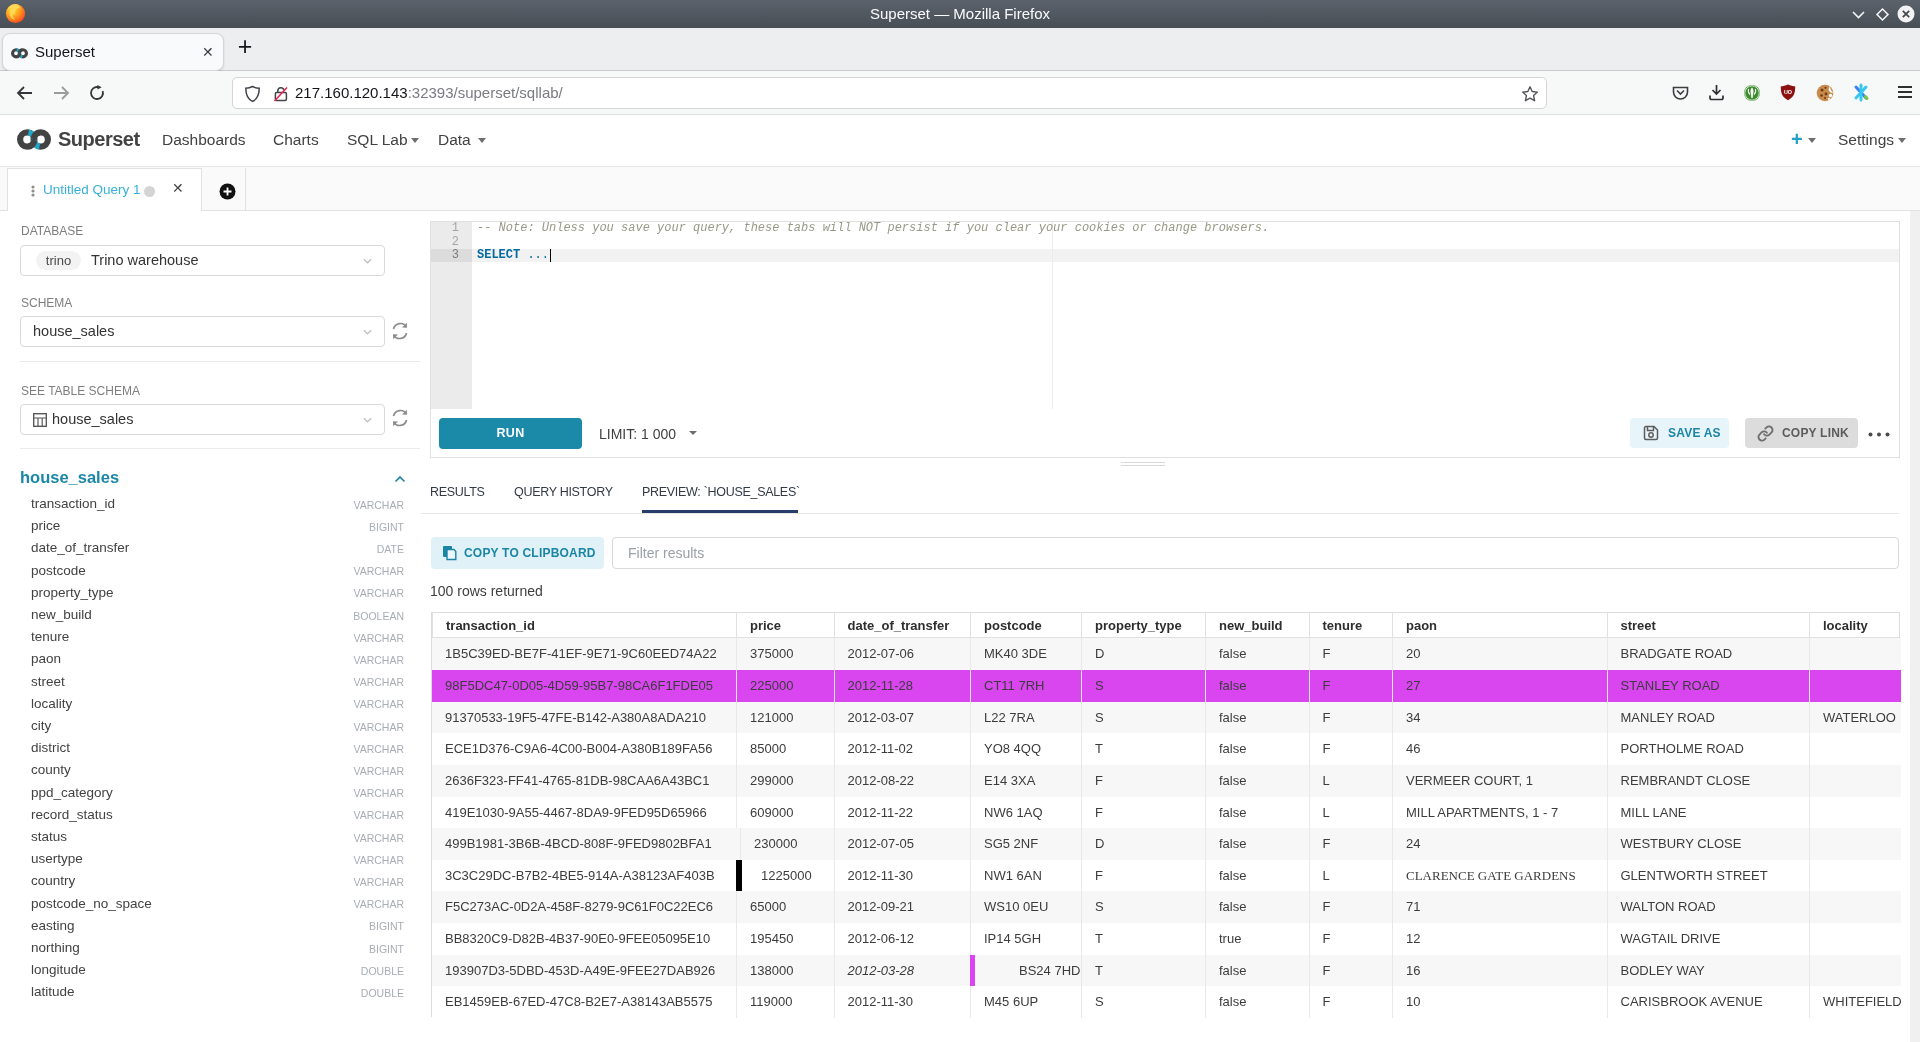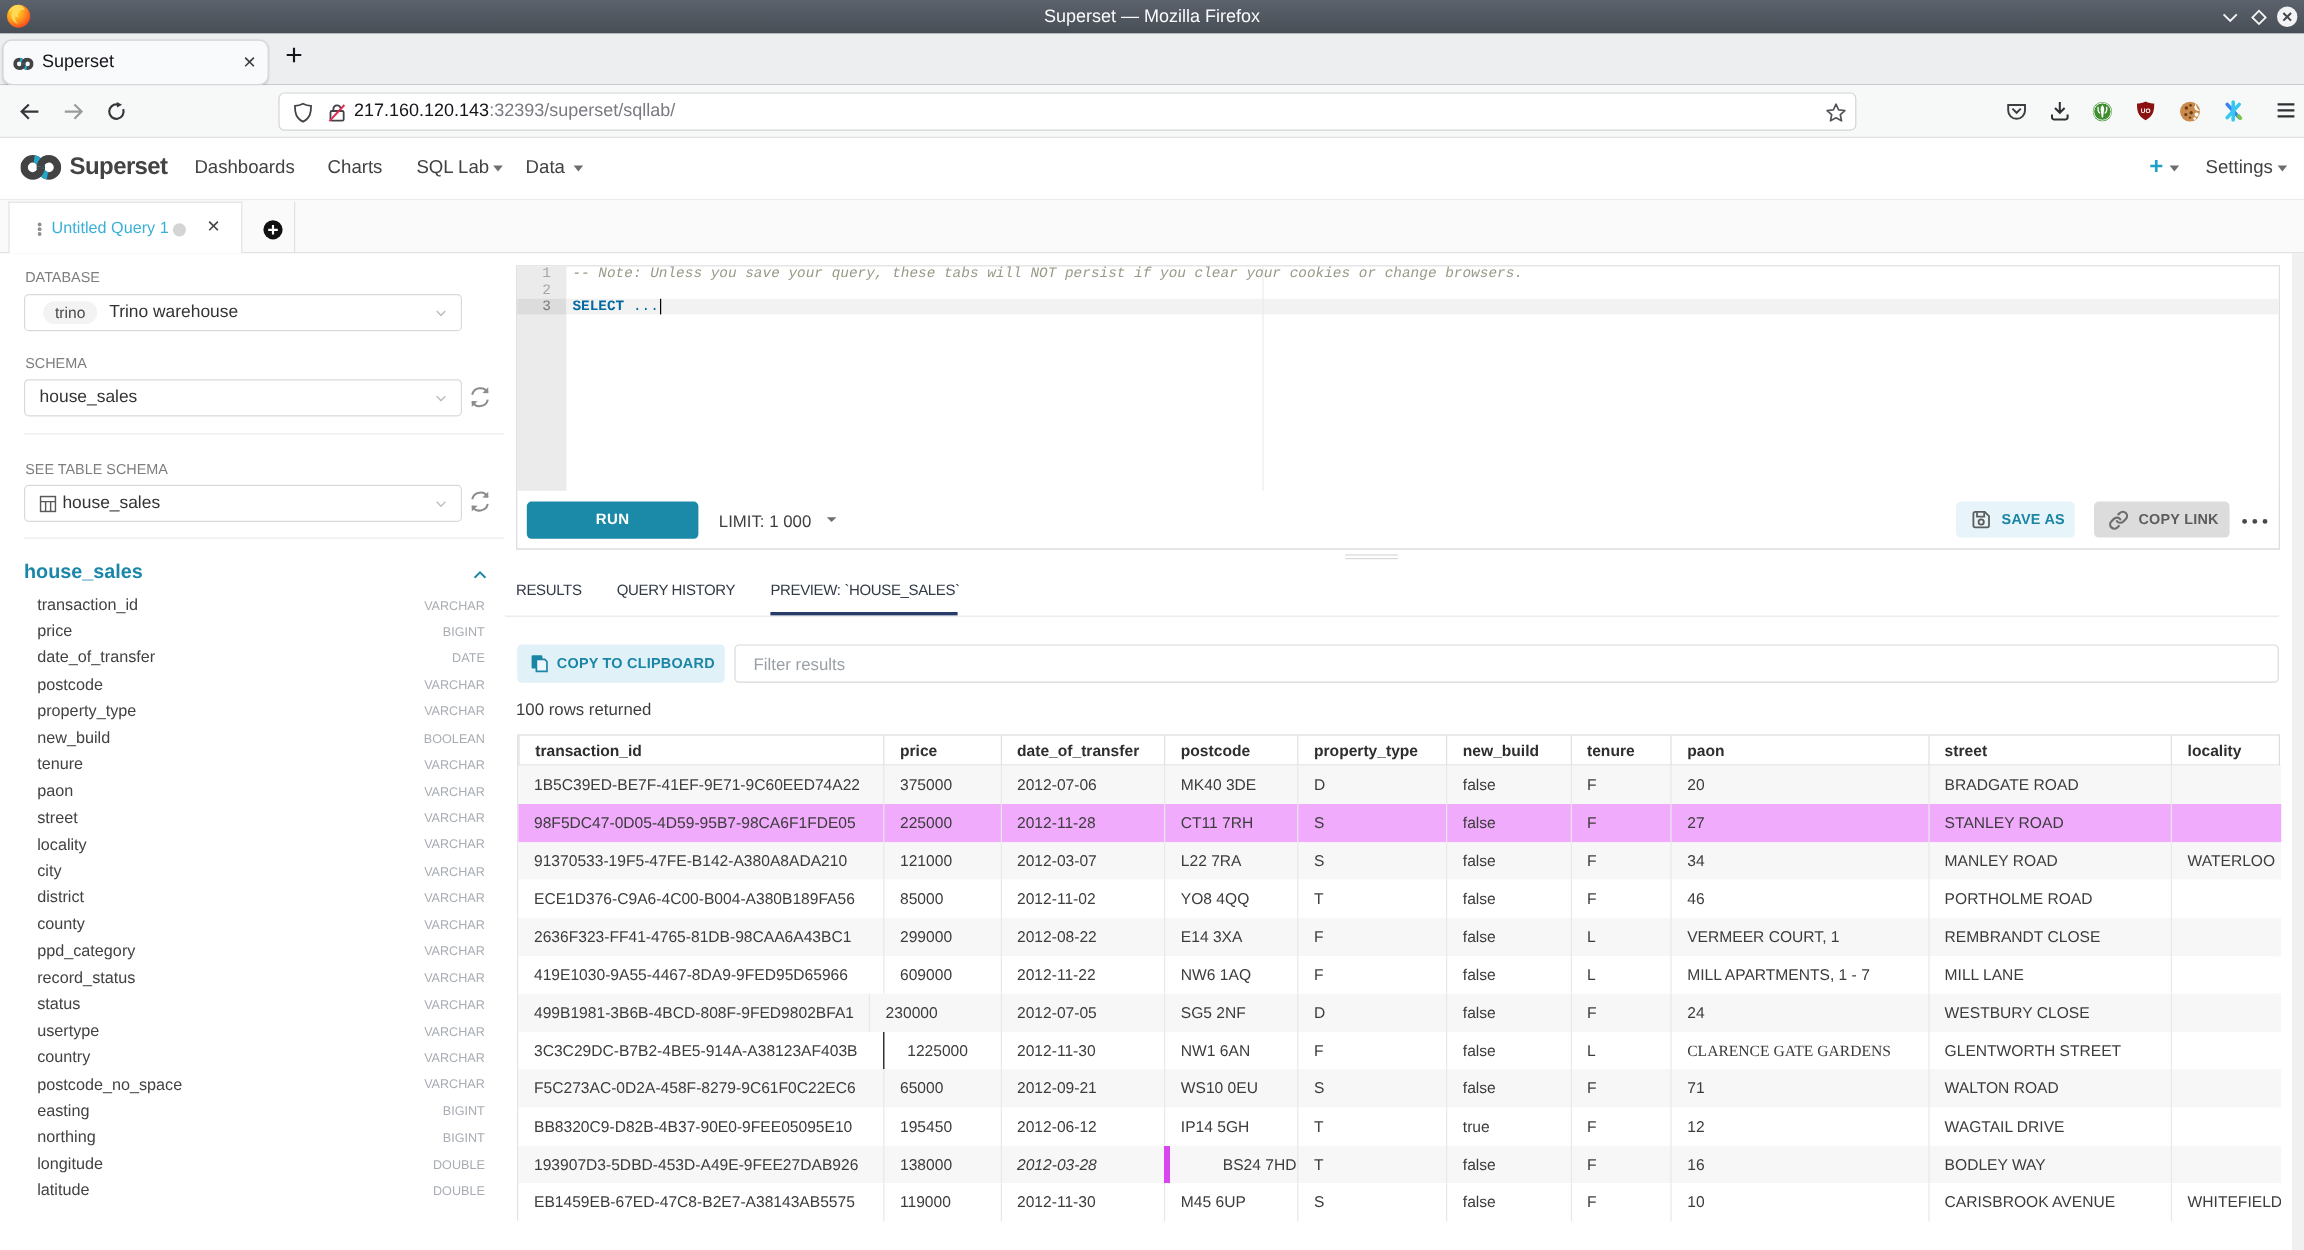--- a/index.html
+++ b/index.html
@@ -475,21 +475,21 @@
       <div class="td" style="left:304px;width:97.5px;border-left:1px solid #e8e8e8;">375000</div>
       <div class="td" style="left:401.5px;width:136.5px;border-left:1px solid #e8e8e8;">2012-07-06</div>
       <div class="td" style="left:538px;width:111px;border-left:1px solid #e8e8e8;">MK40 3DE</div>
       <div class="td" style="left:649px;width:124px;border-left:1px solid #e8e8e8;">D</div>
       <div class="td" style="left:773px;width:103.5px;border-left:1px solid #e8e8e8;">false</div>
       <div class="td" style="left:876.5px;width:83.5px;border-left:1px solid #e8e8e8;">F</div>
       <div class="td" style="left:960px;width:214.5px;border-left:1px solid #e8e8e8;">20</div>
       <div class="td" style="left:1174.5px;width:202.5px;border-left:1px solid #e8e8e8;">BRADGATE ROAD</div>
       <div class="td" style="left:1377px;width:91.5px;border-left:1px solid #e8e8e8;"></div>
     </div>
-<div class="tr" style="top:57.4px;height:31.64px;background:#f0abfc">
+<div class="tr" style="top:57.4px;height:31.64px;background:#d946ef">
       <div class="td" style="left:0px;width:304px;">98F5DC47-0D05-4D59-95B7-98CA6F1FDE05</div>
       <div class="td" style="left:304px;width:97.5px;border-left:1px solid #e8e8e8;">225000</div>
       <div class="td" style="left:401.5px;width:136.5px;border-left:1px solid #e8e8e8;">2012-11-28</div>
       <div class="td" style="left:538px;width:111px;border-left:1px solid #e8e8e8;">CT11 7RH</div>
       <div class="td" style="left:649px;width:124px;border-left:1px solid #e8e8e8;">S</div>
       <div class="td" style="left:773px;width:103.5px;border-left:1px solid #e8e8e8;">false</div>
       <div class="td" style="left:876.5px;width:83.5px;border-left:1px solid #e8e8e8;">F</div>
       <div class="td" style="left:960px;width:214.5px;border-left:1px solid #e8e8e8;">27</div>
       <div class="td" style="left:1174.5px;width:202.5px;border-left:1px solid #e8e8e8;">STANLEY ROAD</div>
       <div class="td" style="left:1377px;width:91.5px;border-left:1px solid #e8e8e8;"></div>
@@ -537,33 +537,33 @@
       <div class="td" style="left:538px;width:111px;border-left:1px solid #e8e8e8;">NW6 1AQ</div>
       <div class="td" style="left:649px;width:124px;border-left:1px solid #e8e8e8;">F</div>
       <div class="td" style="left:773px;width:103.5px;border-left:1px solid #e8e8e8;">false</div>
       <div class="td" style="left:876.5px;width:83.5px;border-left:1px solid #e8e8e8;">L</div>
       <div class="td" style="left:960px;width:214.5px;border-left:1px solid #e8e8e8;">MILL APARTMENTS, 1 - 7</div>
       <div class="td" style="left:1174.5px;width:202.5px;border-left:1px solid #e8e8e8;">MILL LANE</div>
       <div class="td" style="left:1377px;width:91.5px;border-left:1px solid #e8e8e8;"></div>
     </div>
 <div class="tr" style="top:215.6px;height:31.64px;background:#f7f7f7">
       <div class="td" style="left:0px;width:304px;">499B1981-3B6B-4BCD-808F-9FED9802BFA1</div>
-      <div class="td" style="left:292px;width:97.5px;border-left:1px solid #e8e8e8;">230000</div>
+      <div class="td" style="left:308px;width:97.5px;border-left:1px solid #e8e8e8;">230000</div>
       <div class="td" style="left:401.5px;width:136.5px;border-left:1px solid #e8e8e8;">2012-07-05</div>
       <div class="td" style="left:538px;width:111px;border-left:1px solid #e8e8e8;">SG5 2NF</div>
       <div class="td" style="left:649px;width:124px;border-left:1px solid #e8e8e8;">D</div>
       <div class="td" style="left:773px;width:103.5px;border-left:1px solid #e8e8e8;">false</div>
       <div class="td" style="left:876.5px;width:83.5px;border-left:1px solid #e8e8e8;">F</div>
       <div class="td" style="left:960px;width:214.5px;border-left:1px solid #e8e8e8;">24</div>
       <div class="td" style="left:1174.5px;width:202.5px;border-left:1px solid #e8e8e8;">WESTBURY CLOSE</div>
       <div class="td" style="left:1377px;width:91.5px;border-left:1px solid #e8e8e8;"></div>
     </div>
 <div class="tr" style="top:247.3px;height:31.64px;background:#ffffff">
       <div class="td" style="left:0px;width:304px;">3C3C29DC-B7B2-4BE5-914A-A38123AF403B</div>
-      <div class="td" style="left:304px;width:97.5px;border-left:1px solid #000000;padding-left:19px;">1225000</div>
+      <div class="td" style="left:304px;width:97.5px;border-left:6px solid #000000;padding-left:19px;">1225000</div>
       <div class="td" style="left:401.5px;width:136.5px;border-left:1px solid #e8e8e8;">2012-11-30</div>
       <div class="td" style="left:538px;width:111px;border-left:1px solid #e8e8e8;">NW1 6AN</div>
       <div class="td" style="left:649px;width:124px;border-left:1px solid #e8e8e8;">F</div>
       <div class="td" style="left:773px;width:103.5px;border-left:1px solid #e8e8e8;">false</div>
       <div class="td" style="left:876.5px;width:83.5px;border-left:1px solid #e8e8e8;">L</div>
       <div class="td" style="left:960px;width:214.5px;border-left:1px solid #e8e8e8;font-family:Liberation Serif, serif;">CLARENCE GATE GARDENS</div>
       <div class="td" style="left:1174.5px;width:202.5px;border-left:1px solid #e8e8e8;">GLENTWORTH STREET</div>
       <div class="td" style="left:1377px;width:91.5px;border-left:1px solid #e8e8e8;"></div>
     </div>
 <div class="tr" style="top:278.9px;height:31.64px;background:#f7f7f7">

